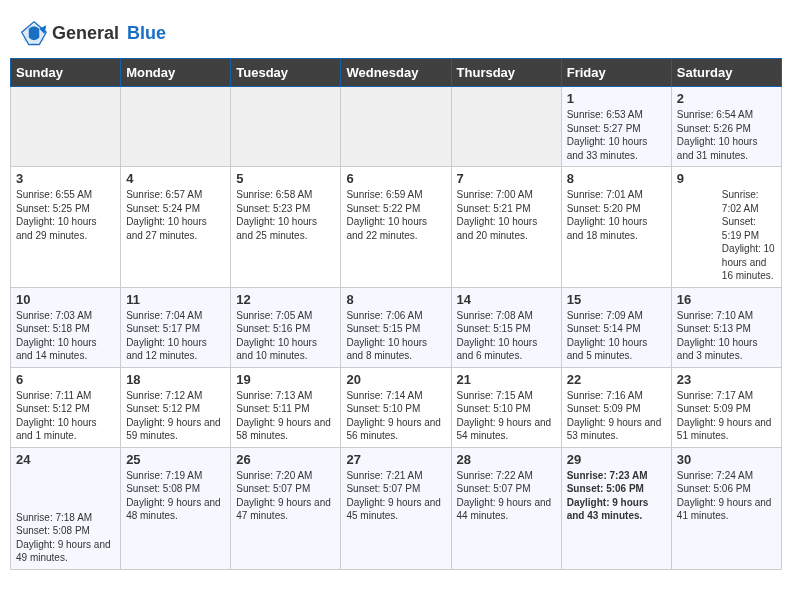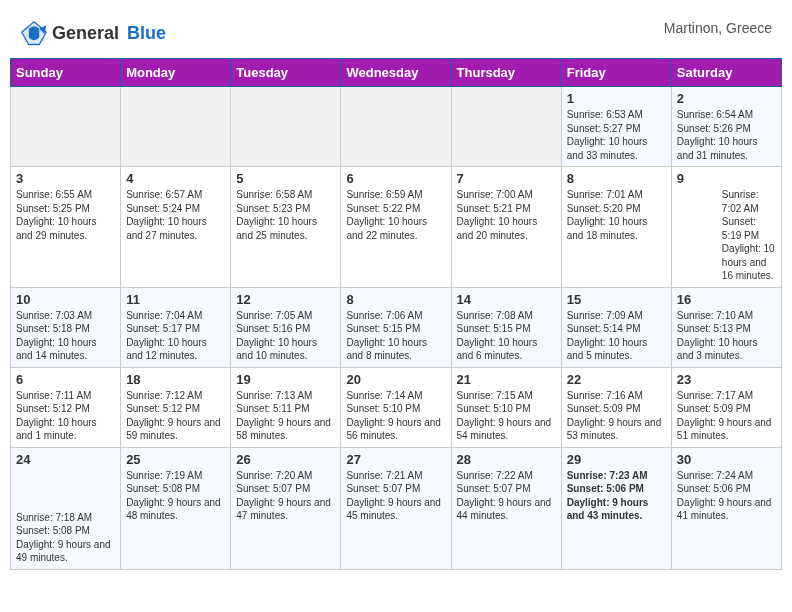--- a/index.html
+++ b/index.html
@@ -43,21 +43,21 @@
     .location {
       font-size: 14px;
       color: #555;
     }
     .calendar {
       width: 100%;
       border-collapse: collapse;
       margin-top: 5px;
     }
     .calendar thead th {
-      background: #a21caf;
+      background: #404040;
       color: #fff;
       font-size: 13px;
       font-weight: bold;
       padding: 6px 5px;
       text-align: left;
       border: 1px solid #1560a8;
     }
     .calendar tbody td {
       width: 14.28%;
       vertical-align: top;
@@ -98,21 +98,20 @@
       <polygon points="16,4 28,12 28,24 16,28 4,24 4,12" fill="#1a6fc4" opacity="0.15"></polygon>
       <polygon points="16,2 30,14 22,28 10,28 2,14" fill="none" stroke="#1a6fc4" stroke-width="1.5"></polygon>
       <path d="M10,10 Q16,4 22,10 L22,20 Q16,26 10,20 Z" fill="#1a6fc4"></path>
       <path d="M22,10 L30,6 L28,16 Z" fill="#1a6fc4"></path>
     </svg>
     <div>
       <div class="logo-text"><span class="logo-general">General</span><span class="logo-blue">Blue</span></div>
     </div>
   </div>
   <div class="title-block">
-    <div class="location">Martinon, Greece</div>
   </div>
 </div>
 
 <table class="calendar">
   <thead>
     <tr>
     <th>Sunday</th>
         <th>Monday</th>
         <th>Tuesday</th>
         <th>Wednesday</th>

